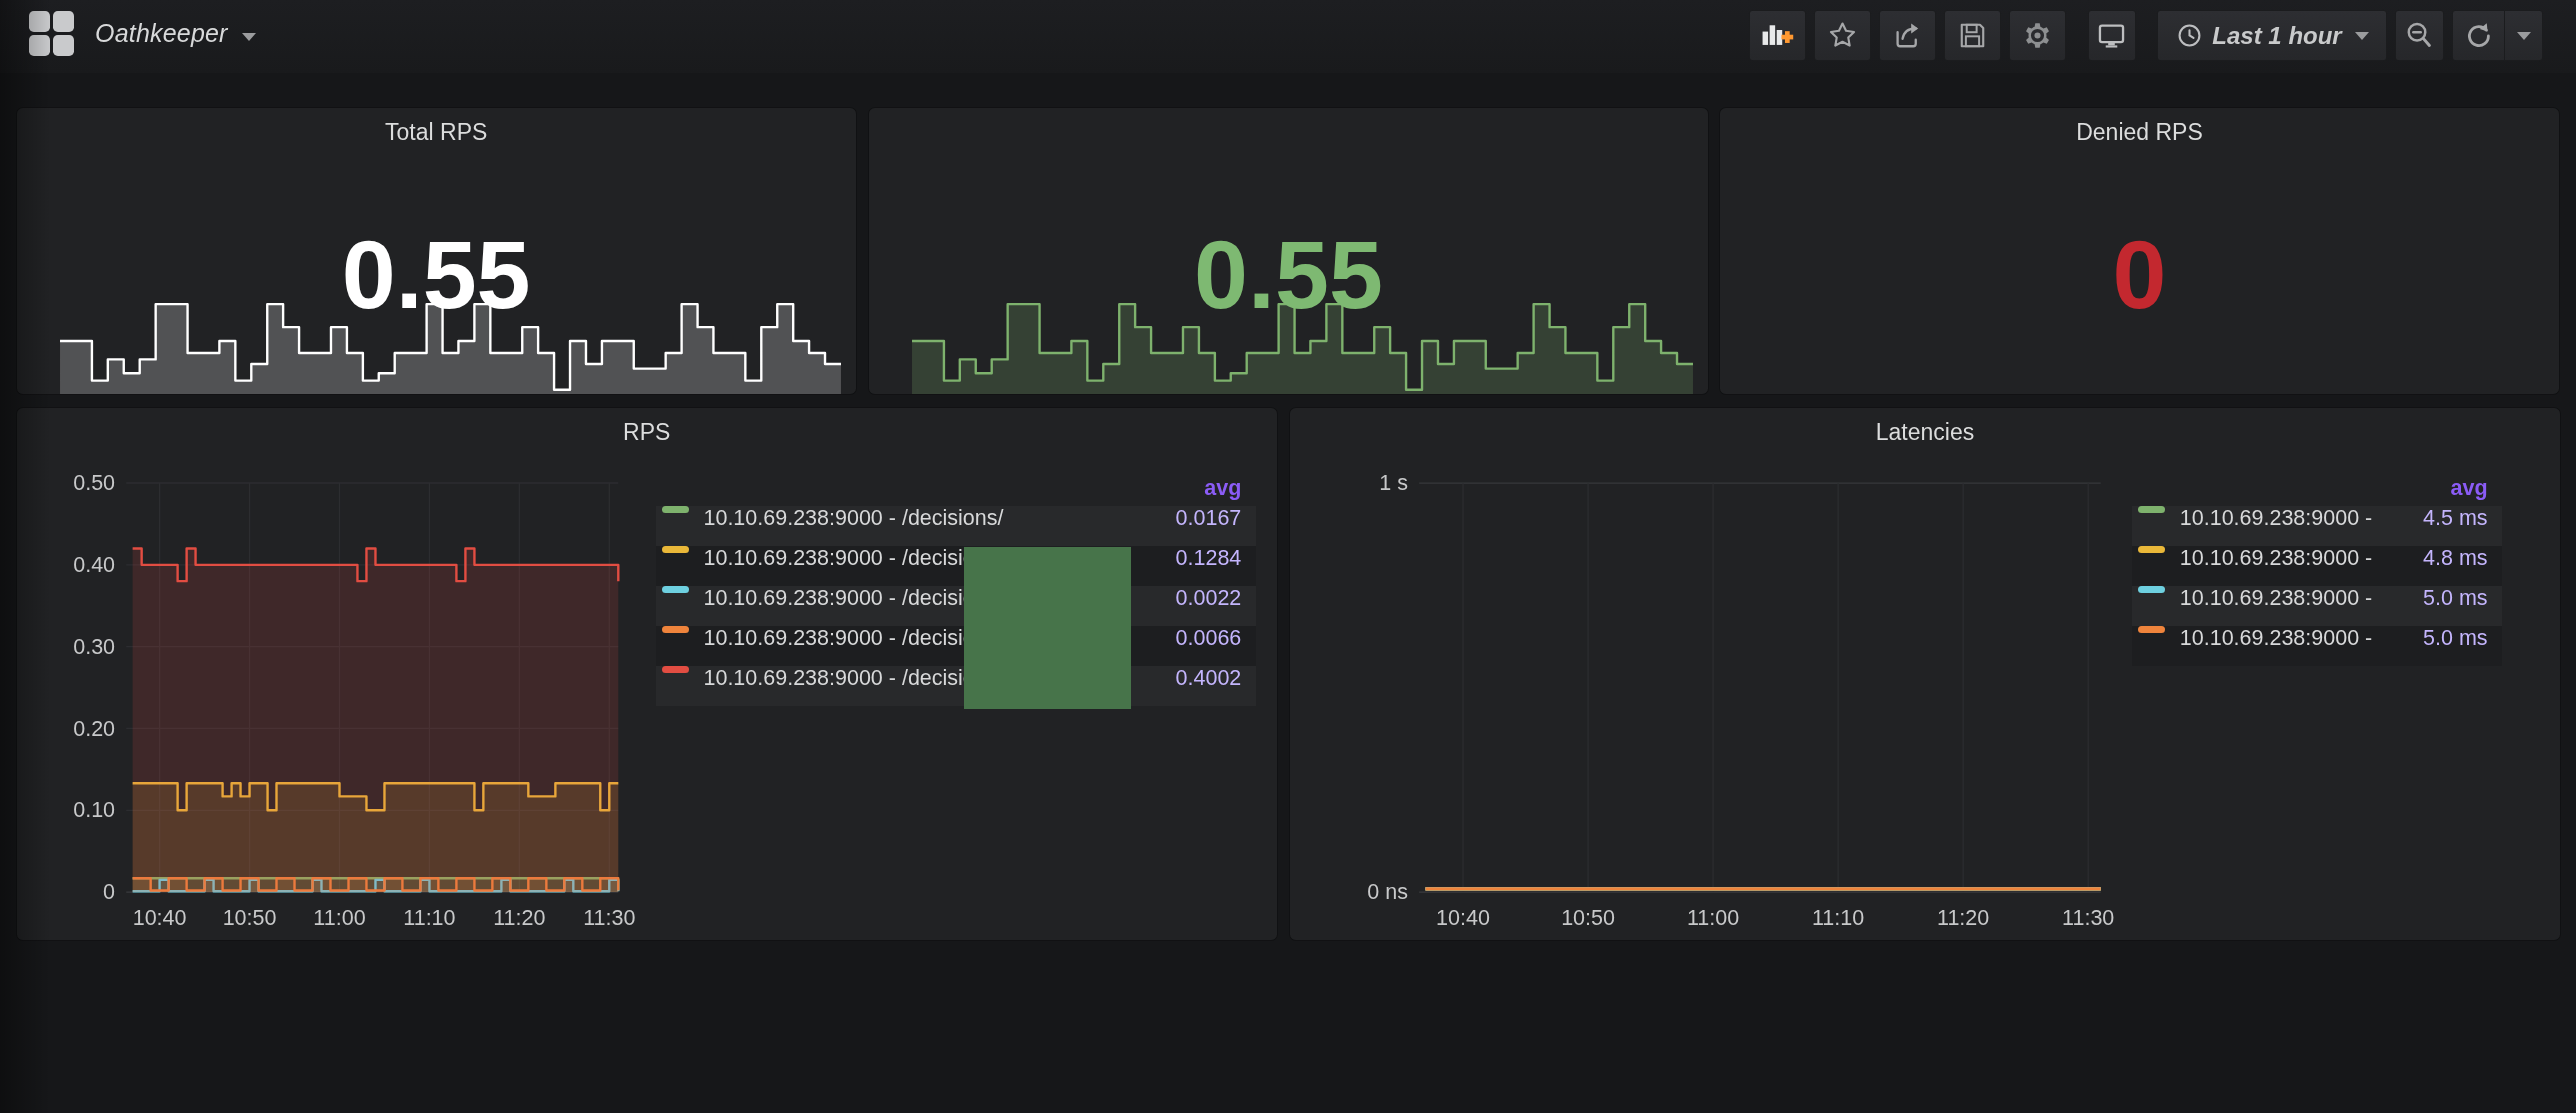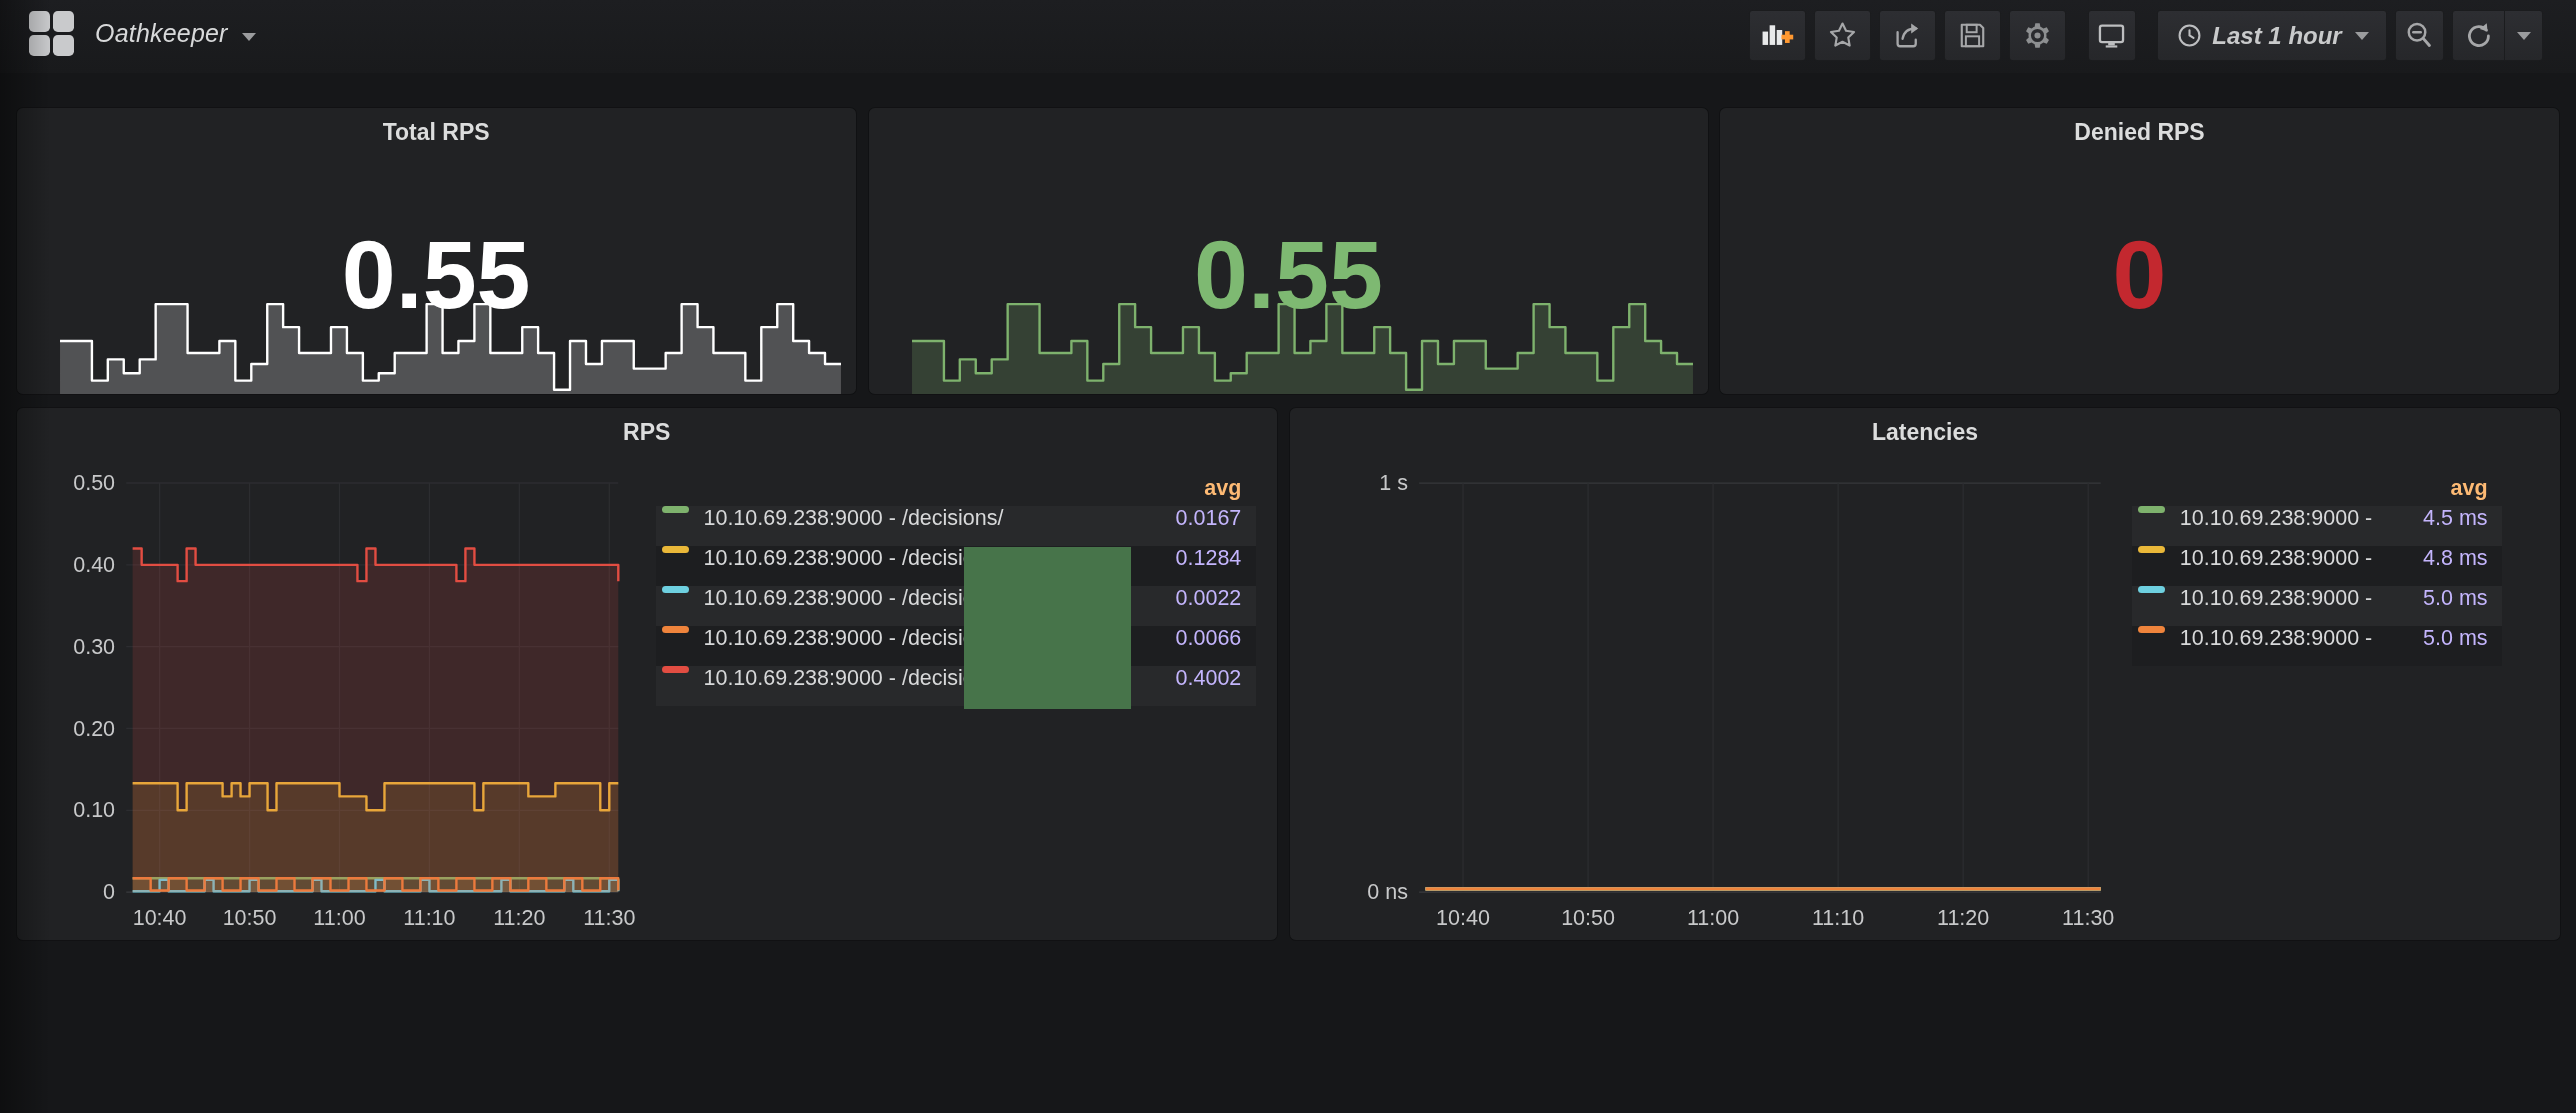--- a/index.html
+++ b/index.html
@@ -31,41 +31,41 @@
   .split { display:flex; height:51px; background:linear-gradient(180deg,#2d2e32,#26272a);
     border:0.8px solid #1b1c1e; border-radius:3.2px; }
   .split .cell { display:flex; align-items:center; justify-content:center; height:100%; }
   .split .cell.refresh { width:51px; }
   .split .cell.caret-cell { width:38px; border-left:0.8px solid #1b1c1e; }
 
   
   .panel { position:absolute; background:#212224; border-radius:5.6px;
     box-shadow:0 0 0 0.8px rgba(0,0,0,0.3); }
   .panel-title { position:absolute; top:11px; left:0; right:0; text-align:center;
-    font-size:23px; font-weight:700; color:#dcdddd; cursor:pointer; }
+    font-size:23px; font-weight:400; color:#dcdddd; cursor:pointer; }
 
   #panel-total   { left:16.7px;   top:108px; width:839px; height:286px; }
   #panel-allowed { left:869px; top:108px; width:839px; height:286px; }
   #panel-denied  { left:1720px; top:108px; width:839px; height:286px; }
   #panel-rps     { left:16.7px;   top:408px; width:1260px; height:532px; }
   #panel-lat     { left:1290px; top:408px; width:1270px; height:532px; }
 
   .stat-value { position:absolute; top:118px; left:0; right:0; text-align:center;
     font-size:97px; font-weight:700; line-height:1; z-index:3; }
   .stat-value.white { color:#ffffff; }
   .stat-value.green { color:#7eb972; }
   .stat-value.red   { color:#c3282f; }
   .spark { position:absolute; left:41px; bottom:0; z-index:2; }
 
   
   .legend { position:absolute; z-index:2; }
   #panel-rps .legend { left:639px; top:63px; width:600px; }
   #panel-lat .legend { left:842px; top:63px; width:370px; }
   .legend-header { height:35px; display:flex; align-items:center; justify-content:flex-end;
-    padding-right:14.4px; font-size:21.5px; font-weight:700; color:#fdba74; }
+    padding-right:14.4px; font-size:21.5px; font-weight:700; color:#8b5cf6; }
   .legend-row { height:40px; display:flex; padding:0 14.4px 0 6.4px; }
   .legend-rows .legend-row:nth-child(odd)  { background:rgba(255,255,255,0.035); }
   .legend-rows .legend-row:nth-child(even) { background:rgba(0,0,0,0.10); }
   .legend-dash { width:27px; height:7.2px; border-radius:4px; flex:0 0 auto; cursor:pointer; }
   .legend-label { margin-left:14.4px; flex:1; font-size:21.5px; color:#d8d9da; white-space:nowrap;
     overflow:hidden; cursor:pointer; }
   .legend-value { font-size:21.5px; color:#c4b5fd; text-align:right; min-width:112px; }
 
   .overlay-box { position:absolute; left:947px; top:139px; width:167px; height:162px; z-index:6; }
 

